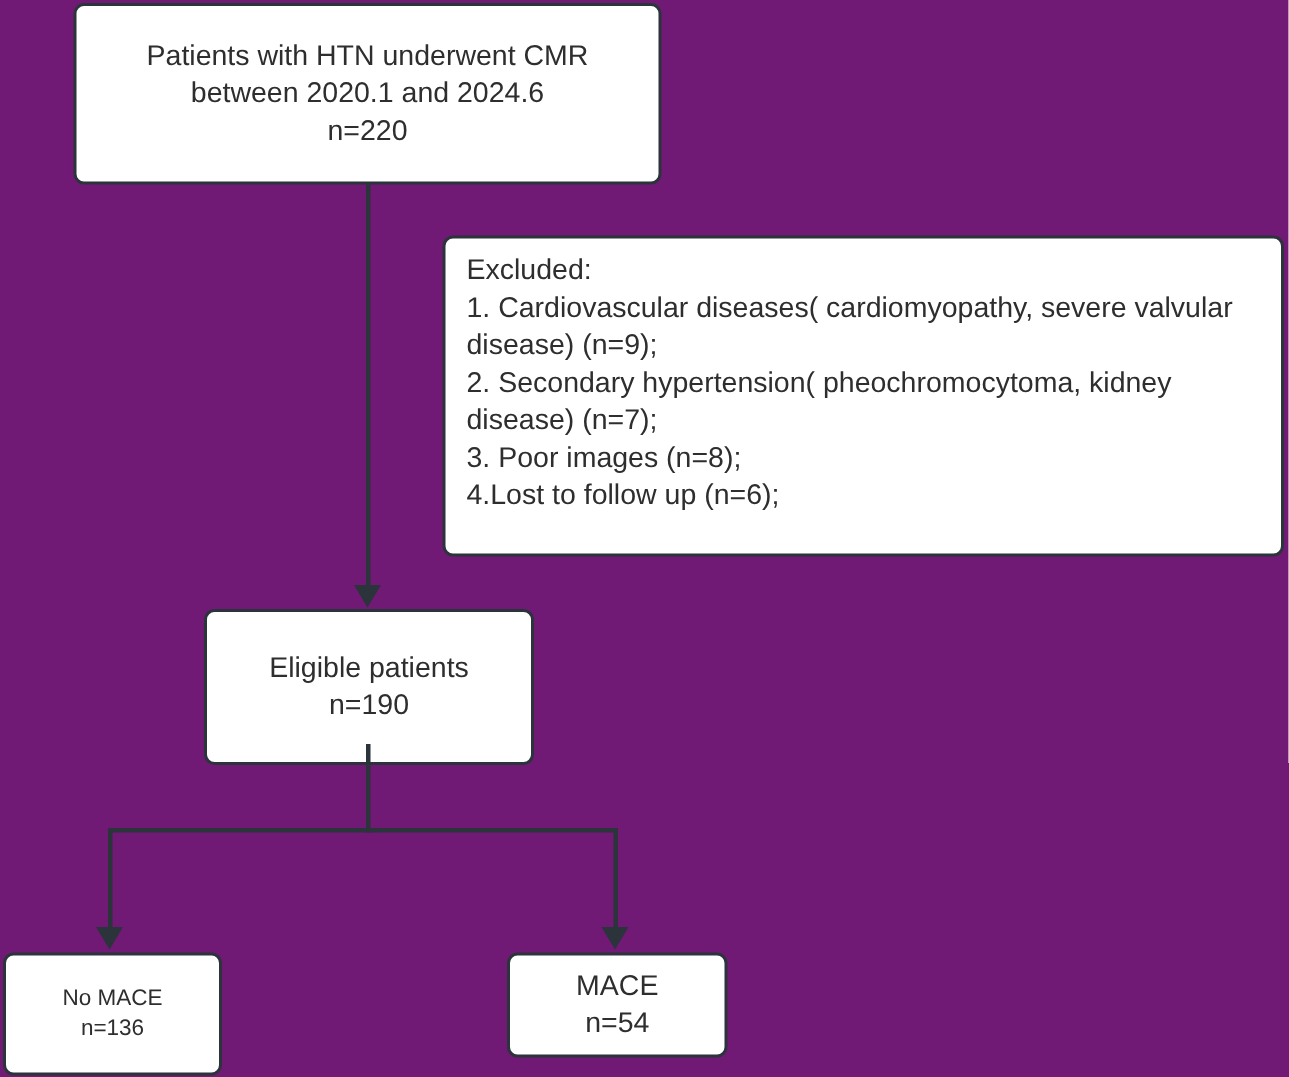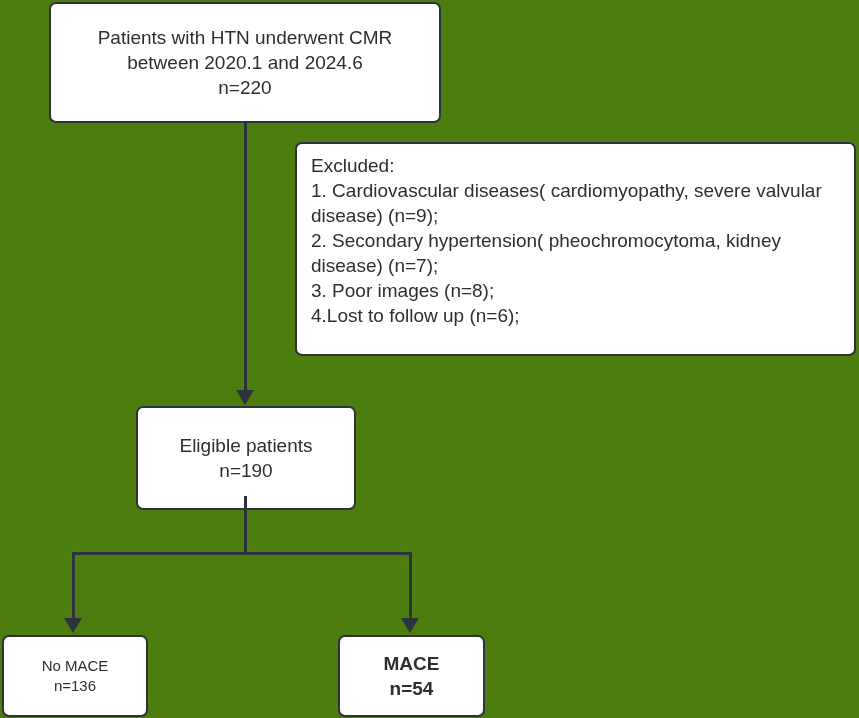--- a/index.html
+++ b/index.html
@@ -7,21 +7,21 @@
     padding: 0;
     background: #ffffff;
   }
   body {
     font-family: "Liberation Sans", sans-serif;
   }
   #canvas {
     position: relative;
     width: 859px;
     height: 718px;
-    background: #4d7c0f;
+    background: #701a75;
     overflow: hidden;
   }
   .node {
     position: absolute;
     box-sizing: border-box;
     border: 2px solid #2b333b;
     border-radius: 7px;
     background: #ffffff;
     color: #2e2e2e;
     display: flex;
@@ -35,43 +35,42 @@
     display: block;
   }
 
   
   #node-enrolled {
     left: 49px;  top: 2px;
     width: 392px; height: 121px;
     font-size: 19px;
   }
   #node-excluded {
-    left: 295px; top: 142px;
+    left: 295px; top: 157px;
     width: 561px; height: 214px;
     font-size: 19px;
     align-items: flex-start;
     justify-content: flex-start;
     text-align: left;
     padding: 9px 12px 0 14px;
   }
   #node-eligible {
     left: 136px; top: 406px;
     width: 220px; height: 104px;
     font-size: 19px;
   }
   #node-nomace {
     left: 2px;   top: 635px;
     width: 146px; height: 82px;
     font-size: 15px;
   }
   #node-mace {
     left: 338px; top: 635px;
-    width: 147px; height: 82px;
+    width: 147px; height: 70px;
     font-size: 19px;
-    font-weight: bold;
   }
 
   
   .conn {
     position: absolute;
     background: #2b333b;
   }
   .vline { width: 3px; }
   .hline { height: 3px; }
 

